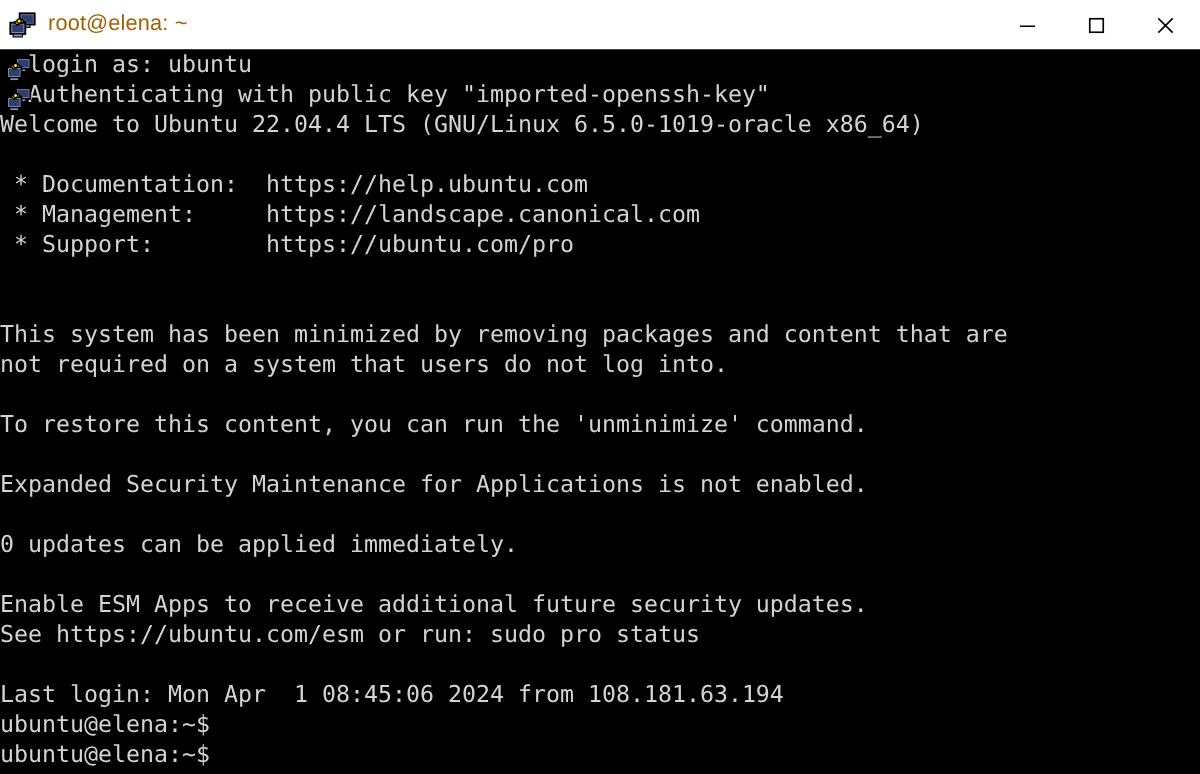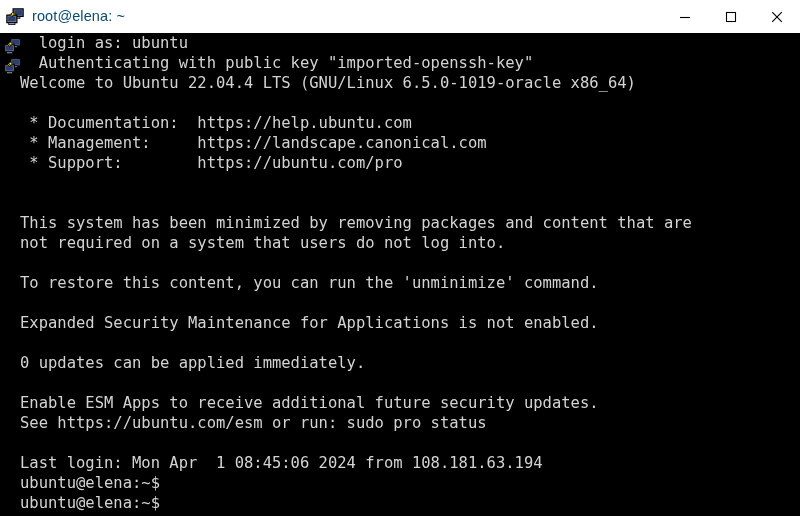--- a/index.html
+++ b/index.html
@@ -37,21 +37,21 @@
     width: 20px;
     height: 20px;
     margin-left: 5px;
     margin-right: 7px;
     flex: 0 0 auto;
     display: block;
   }
   #title-text {
     font-family: "Liberation Sans", sans-serif;
     font-size: 14.5px;
-    color: #0c4a6e;
+    color: #a16207;
     letter-spacing: 0.1px;
     white-space: nowrap;
     line-height: 1;
     text-align: right;
   }
   #window-controls {
     position: absolute;
     right: 0;
     top: 0;
     height: 33px;
@@ -88,21 +88,20 @@
     font-size: 15.5px;
     line-height: 20px;
     color: #d3d3d3;
     white-space: pre;
     letter-spacing: 0px;
   }
   .term-line {
     height: 20px;
     line-height: 20px;
     white-space: pre;
-    padding-left: 20px;
   }
   .term-line.blank { color: transparent; }
 
   
   .row-icon {
     position: absolute;
     left: 3px;
     width: 19px;
     height: 19px;
     pointer-events: none;

